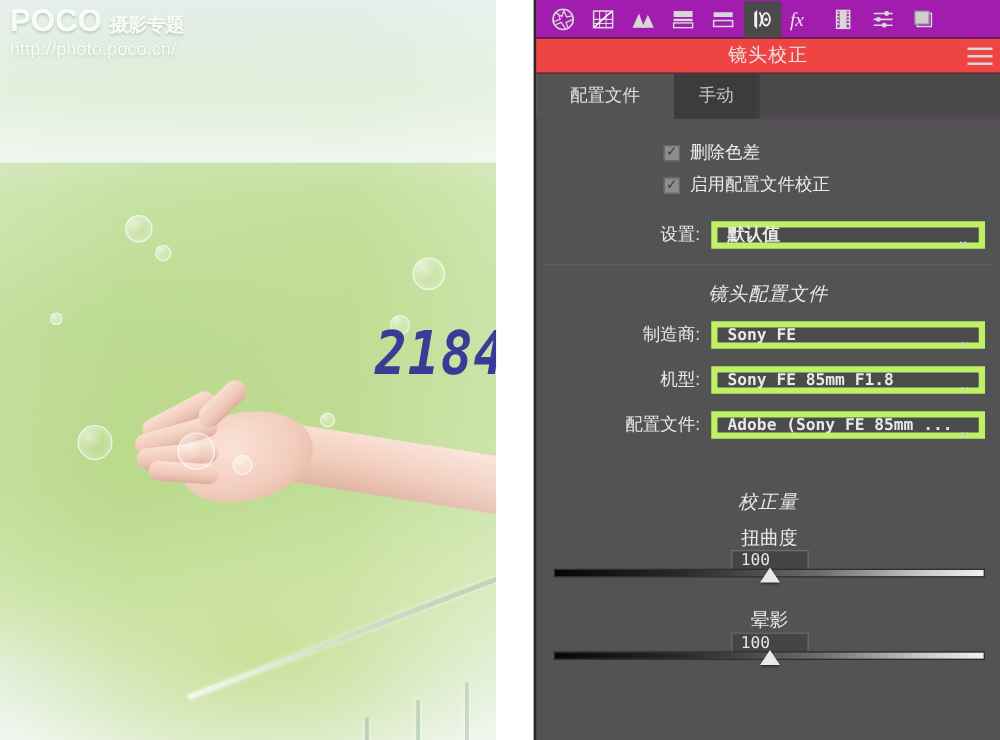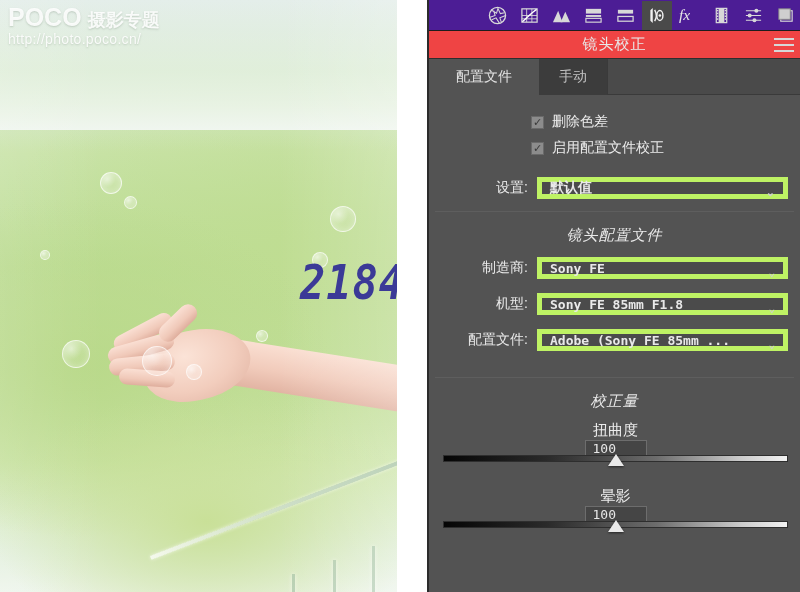--- a/index.html
+++ b/index.html
@@ -74,21 +74,21 @@
   .f1 { left: 16px; top: 24px; width: 64px; height: 17px; transform: rotate(-28deg); }
   .f2 { left: 12px; top: 40px; width: 68px; height: 17px; transform: rotate(-16deg); }
   .f3 { left: 14px; top: 56px; width: 66px; height: 17px; transform: rotate(-6deg); }
   .f4 { left: 24px; top: 70px; width: 56px; height: 16px; transform: rotate(4deg); }
   .thumb { left: 60px; top: 14px; width: 46px; height: 18px; transform: rotate(-44deg); }
 
   
   #wm-poco { position:absolute; left: 8px; top: 4px; width: 240px; color: rgba(255,255,255,0.88); }
   #wm-poco .wm-line1 { font-size: 25px; font-weight: bold; letter-spacing: 0px; line-height: 1.05;
      text-shadow: 0 1px 2px rgba(120,140,120,0.35); }
-  #wm-poco .wm-cn { font-size: 18px; font-weight: bold; margin-left: 6px; }
+  #wm-poco .wm-cn { font-size: 15px; font-weight: bold; margin-left: 6px; }
   #wm-poco .wm-line2 { font-size: 14px; margin-top: 1px; letter-spacing: 0.3px;
      text-shadow: 0 1px 2px rgba(120,140,120,0.35); }
   #wm-number {
     position:absolute; left: 300px; top: 258px;
     font-family: "DejaVu Sans Mono", "Liberation Mono", monospace;
     font-size: 42px; font-weight: bold; font-style: italic;
     color: #3b3a97; letter-spacing: 1px;
     transform: scaleY(1.15);
   }
 
@@ -97,24 +97,23 @@
 
   
   #panel {
     position:absolute; left: 427px; top: 0; width: 373px; height: 592px;
     background: #535353;
     border-left: 2px solid #2b2b2b;
     color: #e6e6e6;
     font-size: 14px;
   }
   #icon-bar {
-    position:relative; height: 31px; background: #4c1d95;
+    position:relative; height: 31px; background: #a21caf;
     display:flex; align-items:center; padding-left: 6px; gap: 2px;
     border-bottom: 1px solid #1d1d1d;
-    justify-content: flex-end;
   }
   .tool-icon {
     width: 30px; height: 29px; display:flex; align-items:center; justify-content:center;
     color: #d8d8d8;
   }
   .tool-icon.active { background: #4a4a4a; }
   .tool-icon svg { display:block; }
 
   #panel-title {
     position: relative; height: 28px; background: #ef4444;
@@ -141,21 +140,21 @@
   .sep { height:1px; background:#484848; border-top:1px solid #5e5e5e; margin: 8px 6px 8px 6px; }
 
   .chk-row { display:flex; align-items:center; gap: 8px; padding-left: 102px; height: 26px; }
   .chk {
     width: 13px; height: 13px; background:#8c8c8c; border:1px solid #6a6a6a;
     display:flex; align-items:center; justify-content:center; color:#3a3a3a;
     font-size: 11px; line-height: 1;
   }
   .chk-label { font-size: 14px; color:#ececec; }
 
-  .field-row { display:flex; align-items:center; height: 30px; padding: 0 12px 0 8px; }
+  .field-row { display:flex; align-items:center; height: 30px; padding: 0 12px 0 8px; margin-left: 32px; }
   .field-label { width: 100px; text-align: right; padding-right: 9px; font-size: 14px; color:#e8e8e8; white-space: nowrap; }
   .select {
     position:relative; flex: 1; height: 22px; background:#4b4b4b;
     border: 5px solid #bef264; display:flex; align-items:center;
     padding-left: 8px; font-size: 13px; color:#e9e9e9;
     font-family: "DejaVu Sans Mono", "Liberation Mono", monospace;
     font-weight: bold;
   }
   .select.cjk { font-family: "Liberation Sans", sans-serif; font-size: 14px; }
   .select .chev { position:absolute; right: 8px; top: 4px; color:#cfcfcf; font-size: 11px; }

